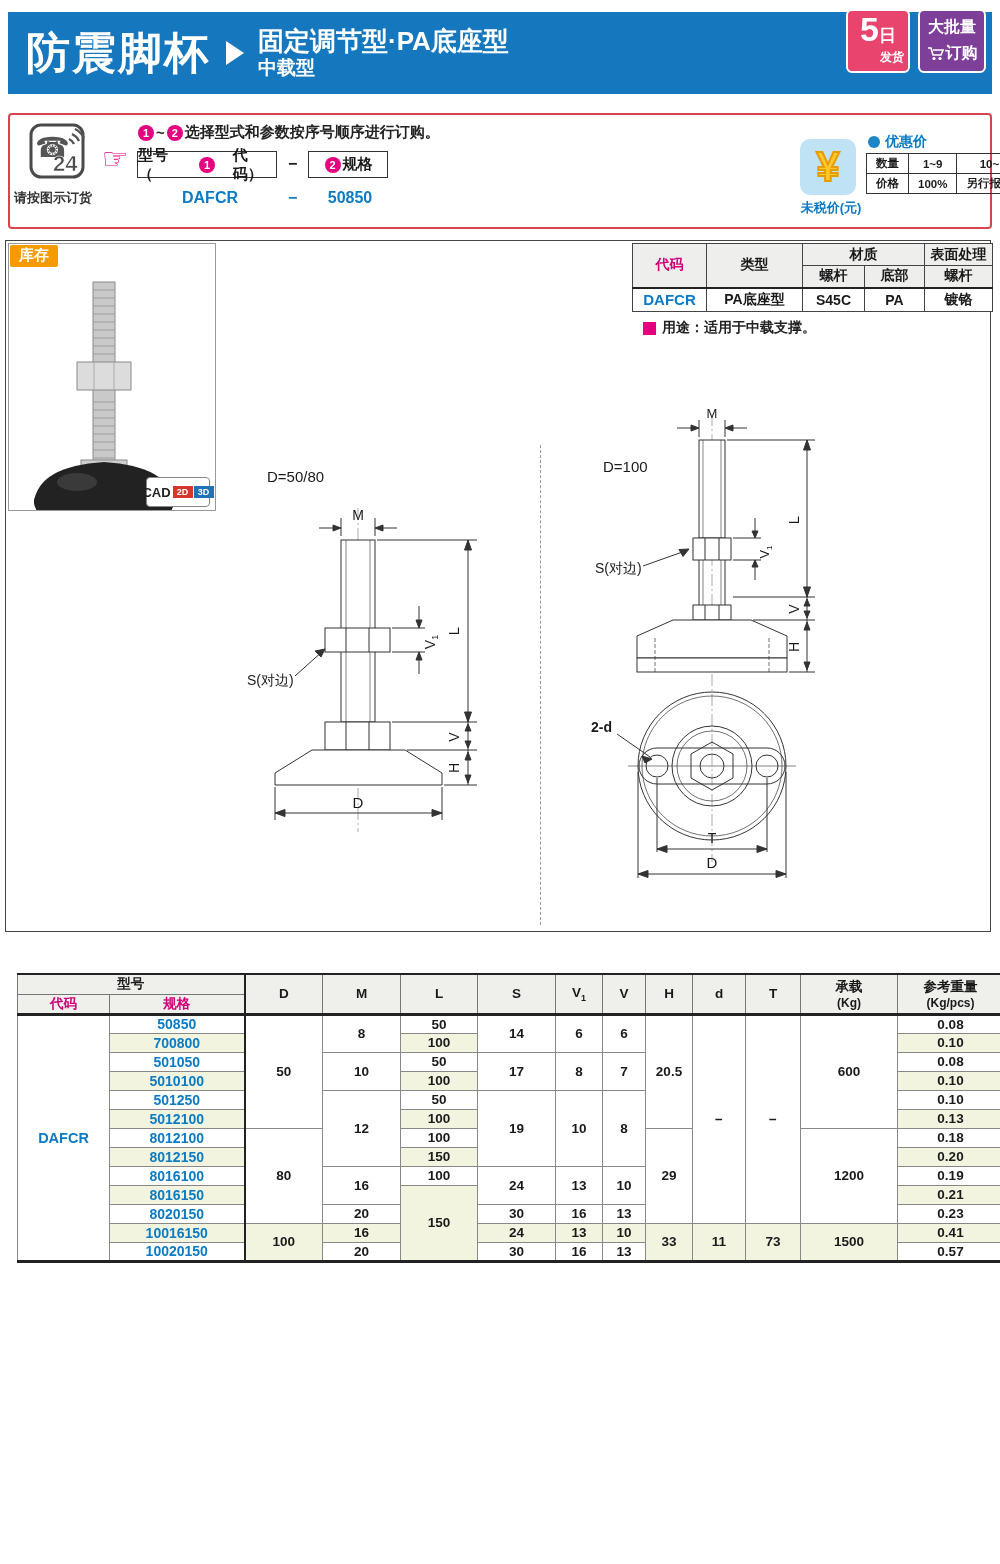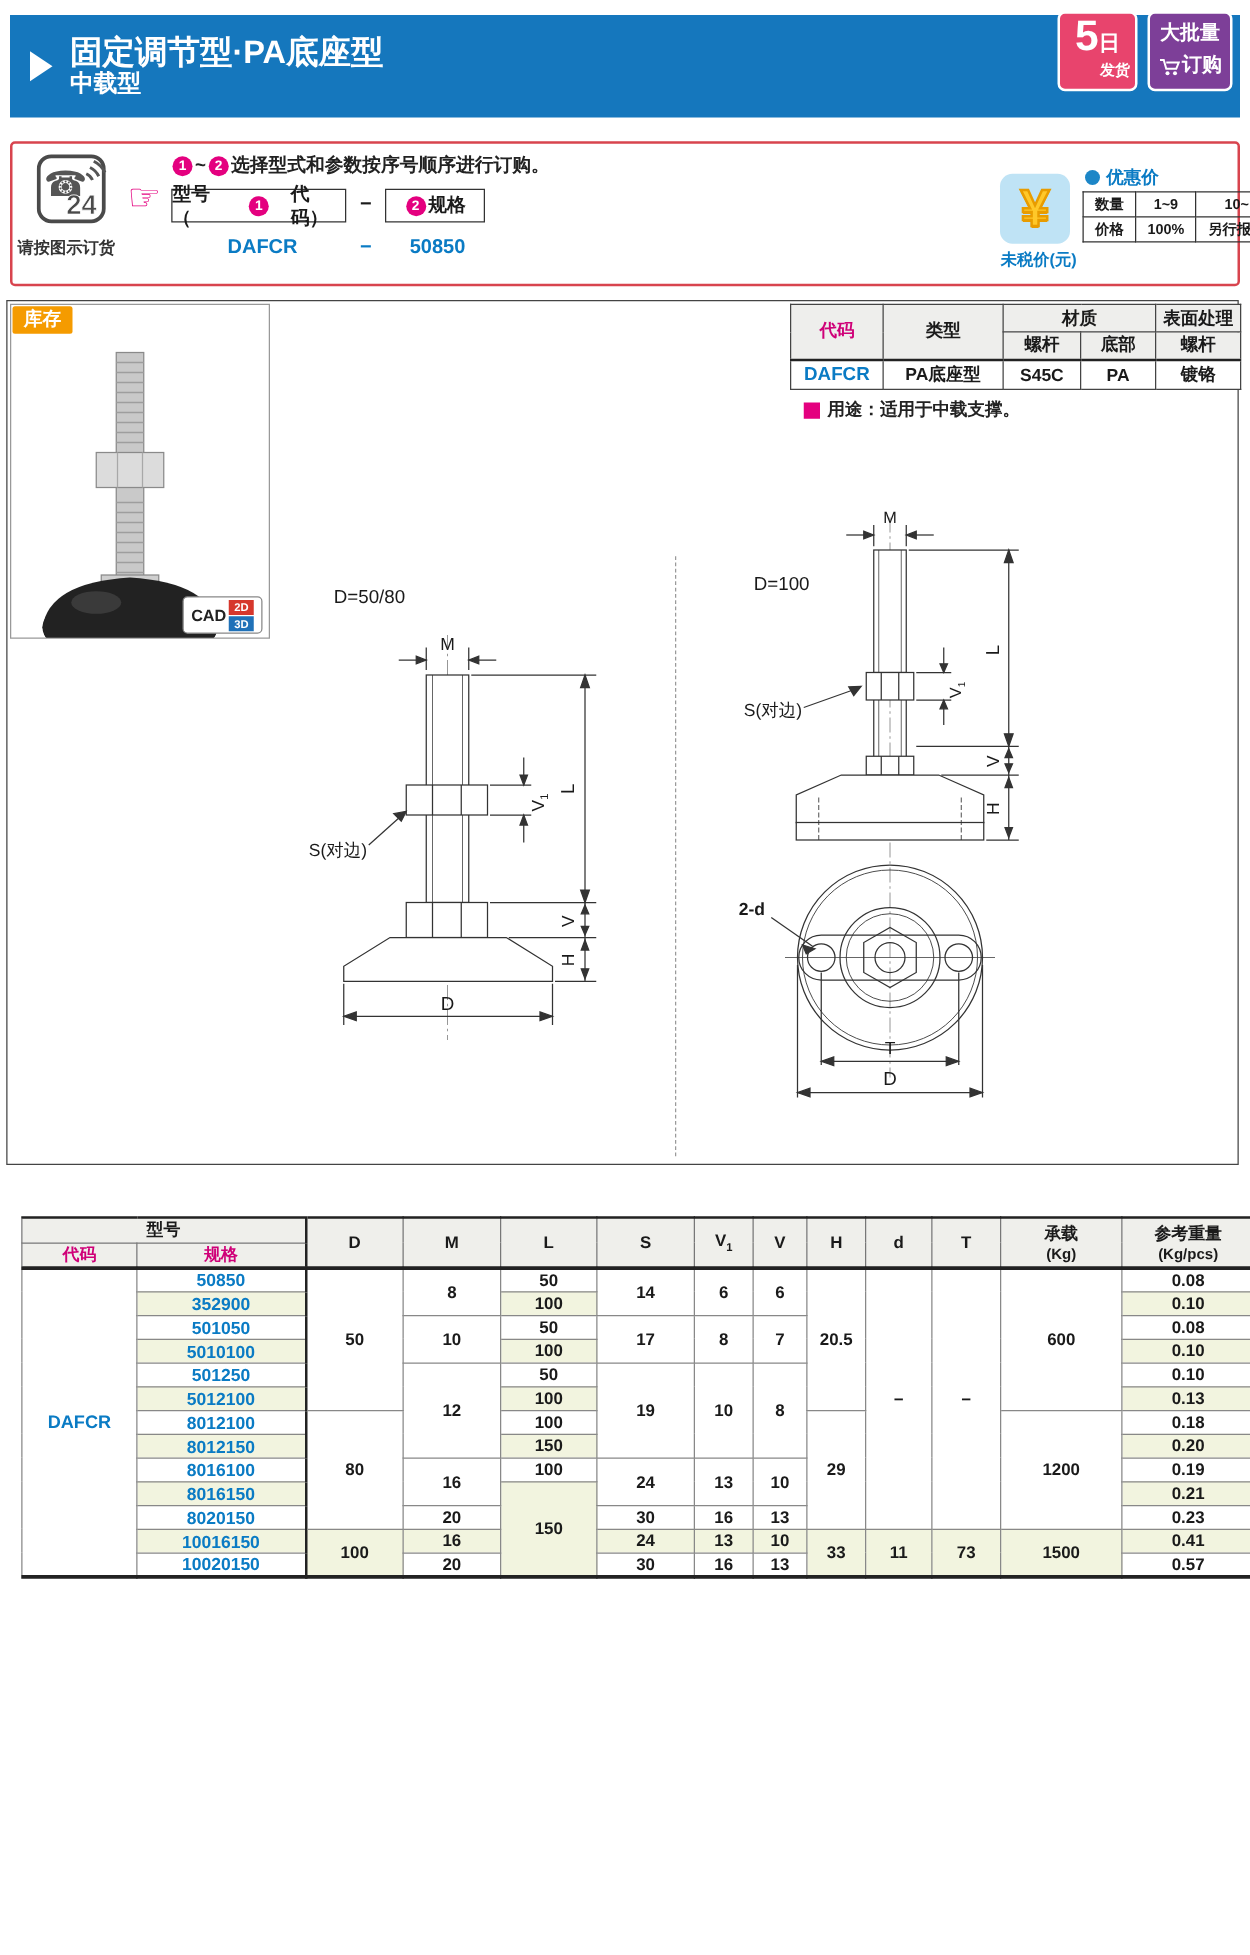--- a/index.html
+++ b/index.html
@@ -57,21 +57,21 @@
     height:20px; padding:0 9px; white-space:nowrap; }
 
   
   .draw-box { position:absolute; left:5px; top:240px; width:986px; height:692px; border:1px solid #444; background:#fff; }
   .photo-box { position:absolute; left:8px; top:243px; width:208px; height:268px; border:1px solid #999; background:#fff; }
   .stock-badge { position:absolute; left:10px; top:245px; background:#f59b00; color:#fff; font-size:15px;
     font-weight:bold; padding:1px 9px 2px; border-radius:2px; }
   .cad-badge { position:absolute; left:146px; top:477px; width:64px; height:30px; background:#fff;
     border:1px solid #888; border-radius:4px; display:flex; align-items:center; justify-content:center; gap:2px; }
   .cad-txt { font-size:13px; font-weight:bold; color:#222; }
-  .cad-col { display:flex; flex-direction:column; gap:1px; }
+  .cad-col { display:flex; flex-direction:row; gap:1px; }
   .cad-2d,.cad-3d { width:20px; height:12px; color:#fff; font-size:9px; font-weight:bold;
     display:flex; align-items:center; justify-content:center; }
   .cad-2d { background:#d6372c; } .cad-3d { background:#1f71b8; }
   .divider-dashed { position:absolute; left:540px; top:445px; height:480px; width:0; border-left:1px dashed #9a9a9a; }
 
   
   .spec-tbl { position:absolute; left:632px; top:243px; border-collapse:collapse; table-layout:fixed; }
   .spec-tbl td { border:1px solid #444; text-align:center; font-size:14px; font-weight:bold; height:22px; padding:0 2px; }
   .spec-tbl .hd { background:#eeeeec; }
   .spec-tbl tr.datarow td { border-top:2px solid #222; height:24px; background:#fff; }
@@ -100,20 +100,21 @@
   .main-tbl .code-cell { background:#fff; color:#0a7bc4; font-size:14.5px; }
   .main-tbl .spec-cell { color:#0a7bc4; font-size:14px; border-right:2px solid #222; }
   .main-tbl .thickR { border-right:2px solid #222; }
 </style>
 </head>
 <body>
 
 <div id="page">
 
   <div class="title-bar">
+    <div class="title-main">防震脚杯</div>
     <div class="title-arrow"></div>
     <div class="title-sub">
       <div class="l1">固定调节型·PA底座型</div>
       <div class="l2">中载型</div>
     </div>
   </div>
   <div class="badge badge-5">
     <span class="big">5</span><span class="mid">日</span>
     <span class="small">发货</span>
   </div>
@@ -471,21 +472,21 @@
           <td rowspan="2">14</td>
           <td rowspan="2">6</td>
           <td rowspan="2">6</td>
           <td rowspan="6">20.5</td>
           <td rowspan="11">−</td>
           <td rowspan="11">−</td>
           <td rowspan="6">600</td>
           <td>0.08</td>
         </tr>
         <tr>
-          <td class="spec-cell">352900</td>
+          <td class="spec-cell">700800</td>
           <td>100</td>
           <td>0.10</td>
         </tr>
         <tr>
           <td class="spec-cell">501050</td>
           <td rowspan="2">10</td>
           <td>50</td>
           <td rowspan="2">17</td>
           <td rowspan="2">8</td>
           <td rowspan="2">7</td>

